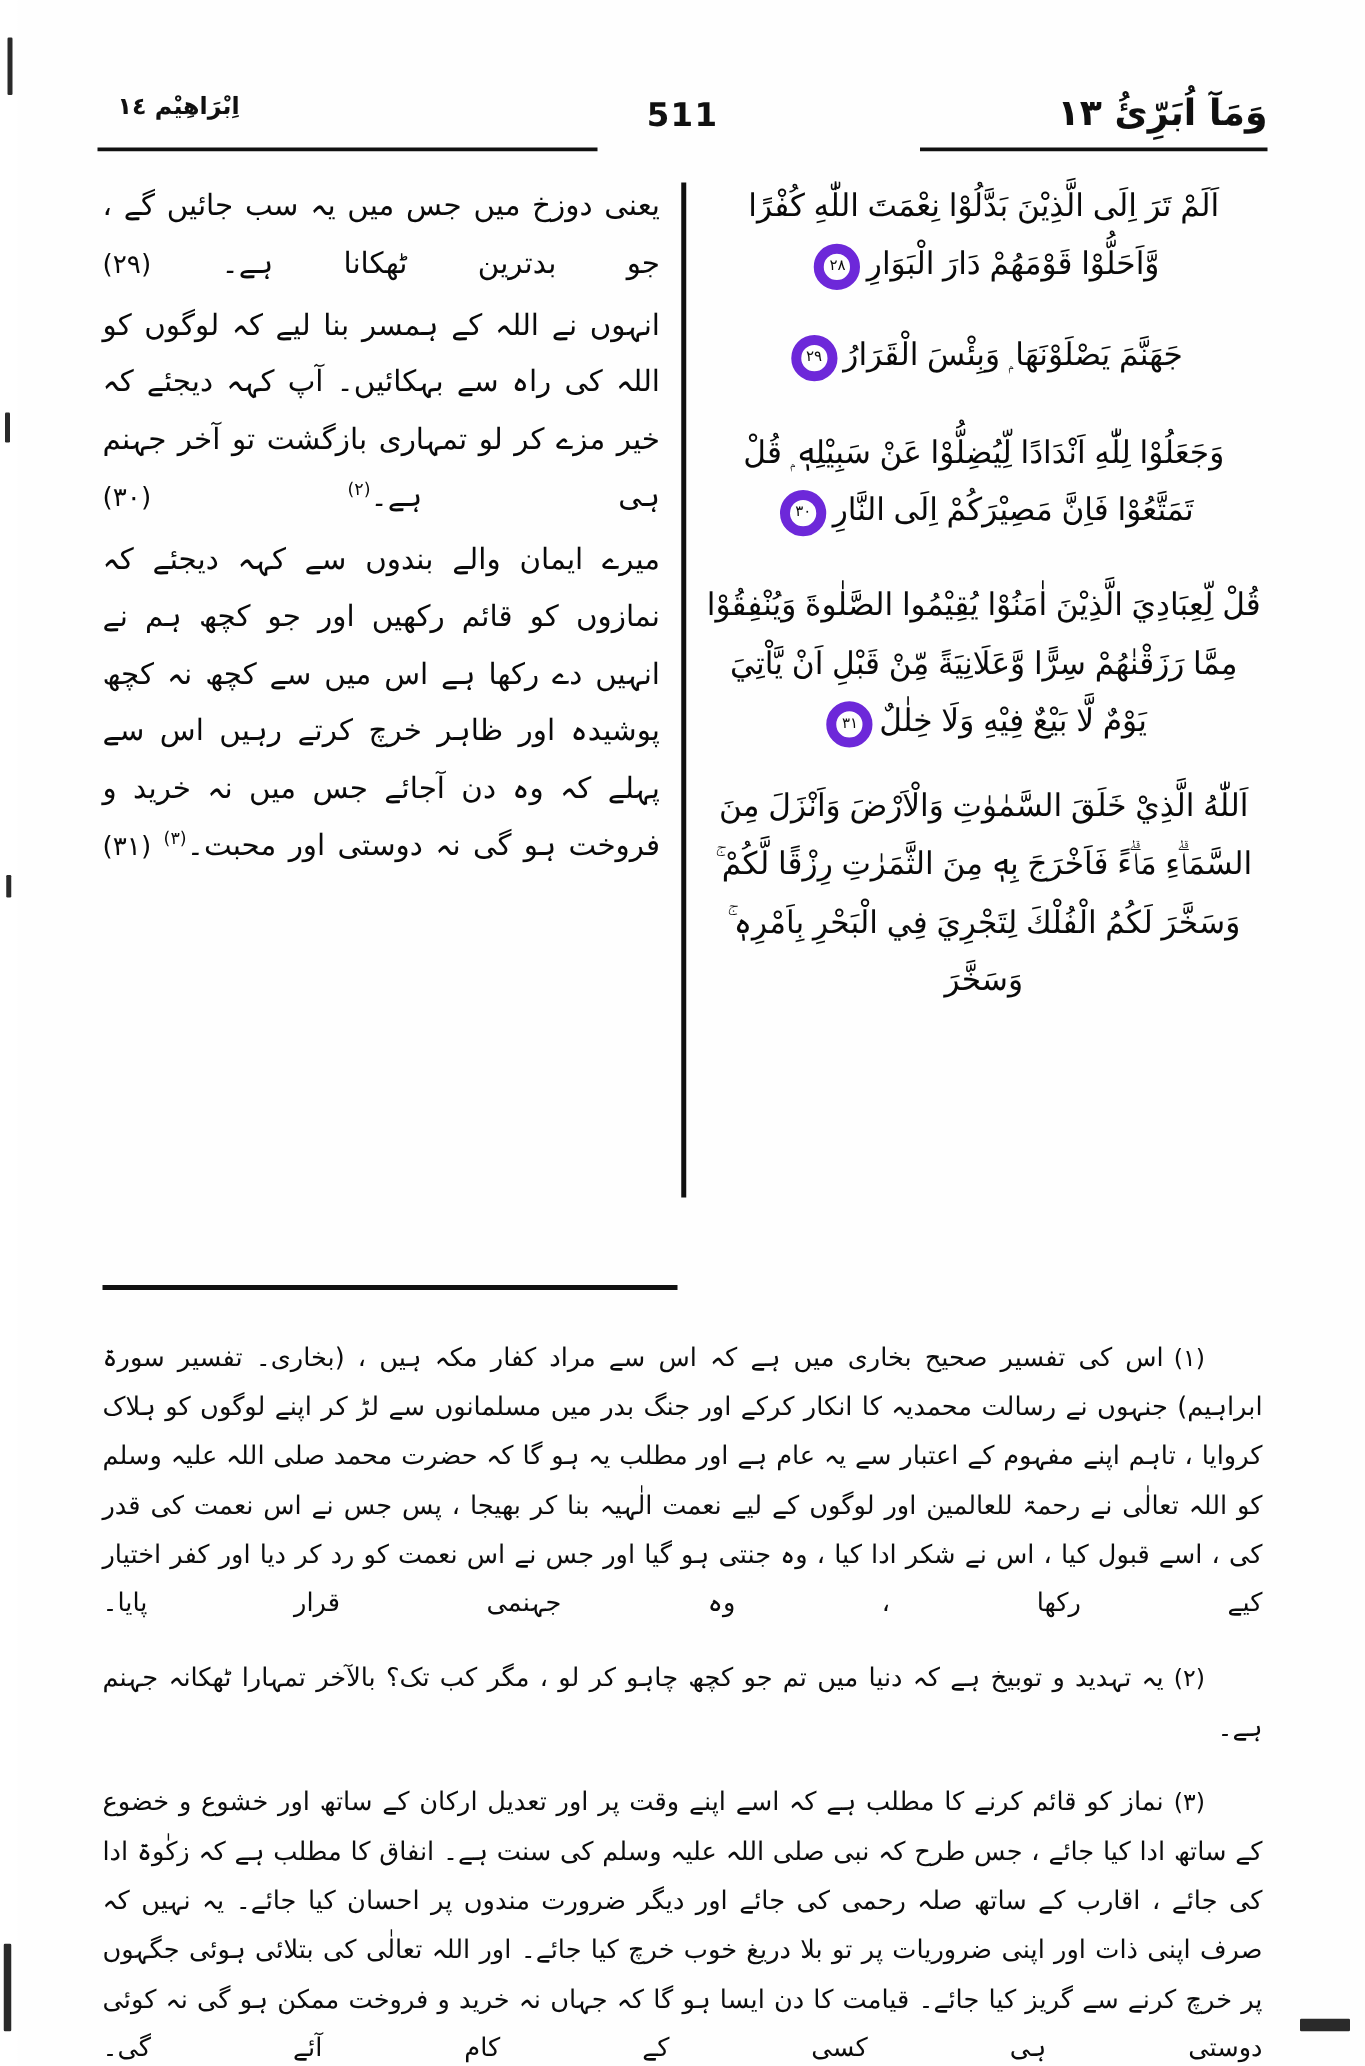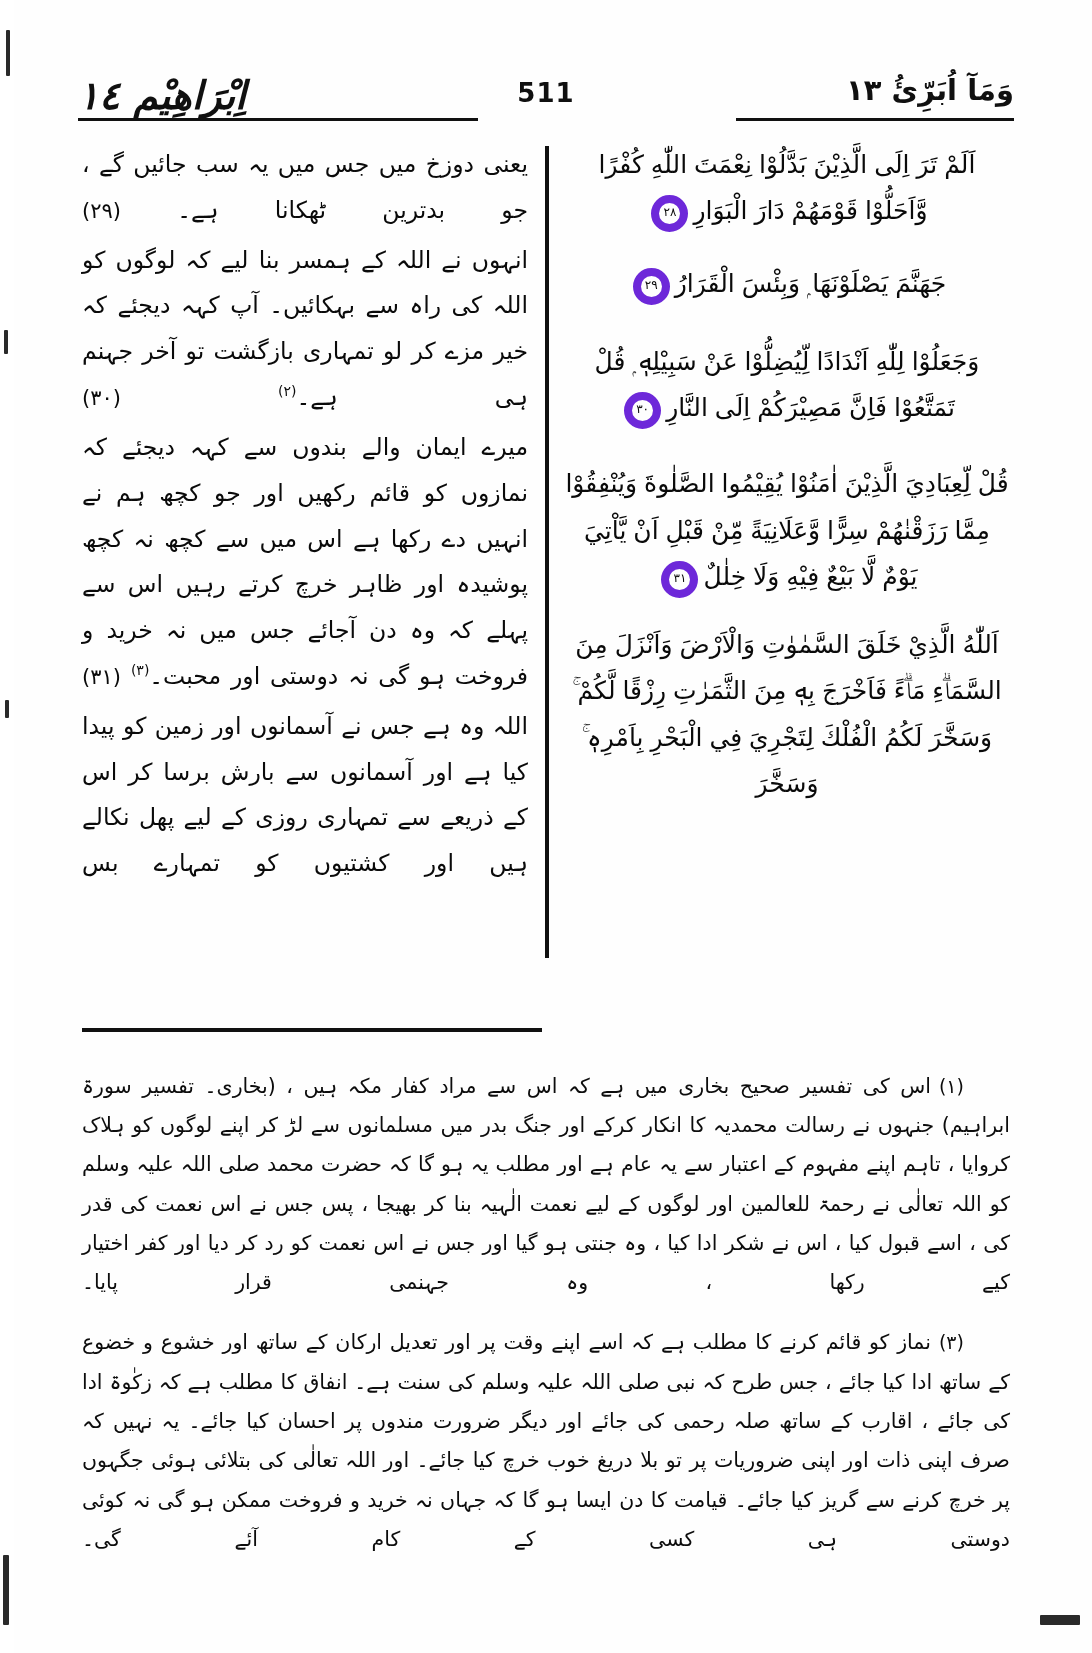--- a/index.html
+++ b/index.html
@@ -51,21 +51,21 @@
     position: absolute;
     white-space: nowrap;
     font-size: 27px;
     line-height: 1;
     font-weight: 700;
     color: #101010;
     font-family: "DejaVu Sans", sans-serif;
   }
   .hdr-right { right: 0;  top: 12px; font-size: 29px; }
   .hdr-center { left: 50%; transform: translateX(-50%); top: 16px; font-size: 26px; letter-spacing: 1px;}
-  .hdr-left  { left: 0;   top: 12px; font-size: 39px; font-style: italic; }
+  .hdr-left  { left: 16px;   top: 12px; font-size: 19px; }
 
   .header-rule {
     position: absolute;
     top: 118px;
     height: 3px;
     background: #111;
   }
   .header-rule.hr-right { right: 78px; width: 278px; }
   .header-rule.hr-left  { left: 78px;  width: 400px; }
 
@@ -221,31 +221,31 @@
     <div class="col col-urdu">
       <p class="urdu-para">
         <span>یعنی دوزخ میں جس میں یہ سب جائیں گے ، جو بدترین ٹھکانا ہے۔</span>&nbsp;<span class="vnum">(۲۹)</span>
       </p>
       <p class="urdu-para">
         <span>انہوں نے اللہ کے ہمسر بنا لیے کہ لوگوں کو اللہ کی راہ سے بہکائیں۔ آپ کہہ دیجئے کہ خیر مزے کر لو تمہاری بازگشت تو آخر جہنم ہی ہے۔</span><sup class="fn">(۲)</sup>&nbsp;<span class="vnum">(۳۰)</span>
       </p>
       <p class="urdu-para">
         <span>میرے ایمان والے بندوں سے کہہ دیجئے کہ نمازوں کو قائم رکھیں اور جو کچھ ہم نے انہیں دے رکھا ہے اس میں سے کچھ نہ کچھ پوشیدہ اور ظاہر خرچ کرتے رہیں اس سے پہلے کہ وہ دن آجائے جس میں نہ خرید و فروخت ہو گی نہ دوستی اور محبت۔</span><sup class="fn">(۳)</sup>&nbsp;<span class="vnum">(۳۱)</span>
       </p>
-      <p class="urdu-para">
-        <span>اللہ وہ ہے جس نے آسمانوں اور زمین کو پیدا کیا ہے اور آسمانوں سے بارش برسا کر اس کے ذریعے سے تمہاری روزی کے لیے پھل نکالے ہیں اور کشتیوں کو تمہارے بس</span>
-      </p>
     </div>
 
   </div>
 
   <div class="fn-rule"></div>
 
   <div class="footnotes">
     <p class="fn-item indent">
       <span class="fn-marker">(۱)</span><span>اس کی تفسیر صحیح بخاری میں ہے کہ اس سے مراد کفار مکہ ہیں ، (بخاری۔ تفسیر سورۃ ابراہیم) جنہوں نے رسالت محمدیہ کا انکار کرکے اور جنگ بدر میں مسلمانوں سے لڑ کر اپنے لوگوں کو ہلاک کروایا ، تاہم اپنے مفہوم کے اعتبار سے یہ عام ہے اور مطلب یہ ہو گا کہ حضرت محمد صلی اللہ علیہ وسلم کو اللہ تعالٰی نے رحمۃ للعالمین اور لوگوں کے لیے نعمت الٰہیہ بنا کر بھیجا ، پس جس نے اس نعمت کی قدر کی ، اسے قبول کیا ، اس نے شکر ادا کیا ، وہ جنتی ہو گیا اور جس نے اس نعمت کو رد کر دیا اور کفر اختیار کیے رکھا ، وہ جہنمی قرار پایا۔</span>
     </p>
     <p class="fn-item indent">
+      <span class="fn-marker">(۲)</span><span>یہ تہدید و توبیخ ہے کہ دنیا میں تم جو کچھ چاہو کر لو ، مگر کب تک؟ بالآخر تمہارا ٹھکانہ جہنم ہے۔</span>
+    </p>
+    <p class="fn-item indent">
       <span class="fn-marker">(۳)</span><span>نماز کو قائم کرنے کا مطلب ہے کہ اسے اپنے وقت پر اور تعدیل ارکان کے ساتھ اور خشوع و خضوع کے ساتھ ادا کیا جائے ، جس طرح کہ نبی صلی اللہ علیہ وسلم کی سنت ہے۔ انفاق کا مطلب ہے کہ زکٰوۃ ادا کی جائے ، اقارب کے ساتھ صلہ رحمی کی جائے اور دیگر ضرورت مندوں پر احسان کیا جائے۔ یہ نہیں کہ صرف اپنی ذات اور اپنی ضروریات پر تو بلا دریغ خوب خرچ کیا جائے۔ اور اللہ تعالٰی کی بتلائی ہوئی جگہوں پر خرچ کرنے سے گریز کیا جائے۔ قیامت کا دن ایسا ہو گا کہ جہاں نہ خرید و فروخت ممکن ہو گی نہ کوئی دوستی ہی کسی کے کام آئے گی۔</span>
     </p>
   </div>
 
 </div>
 
 </body></html>

